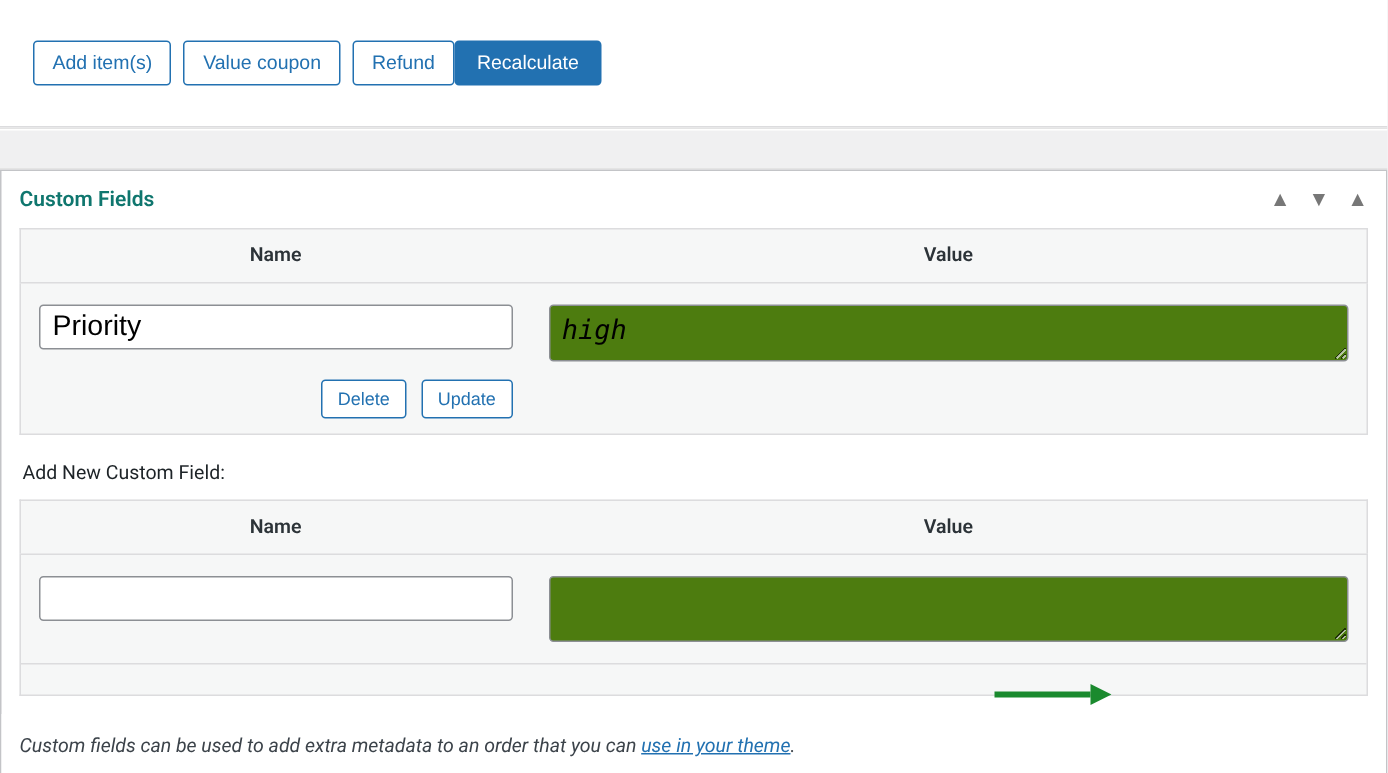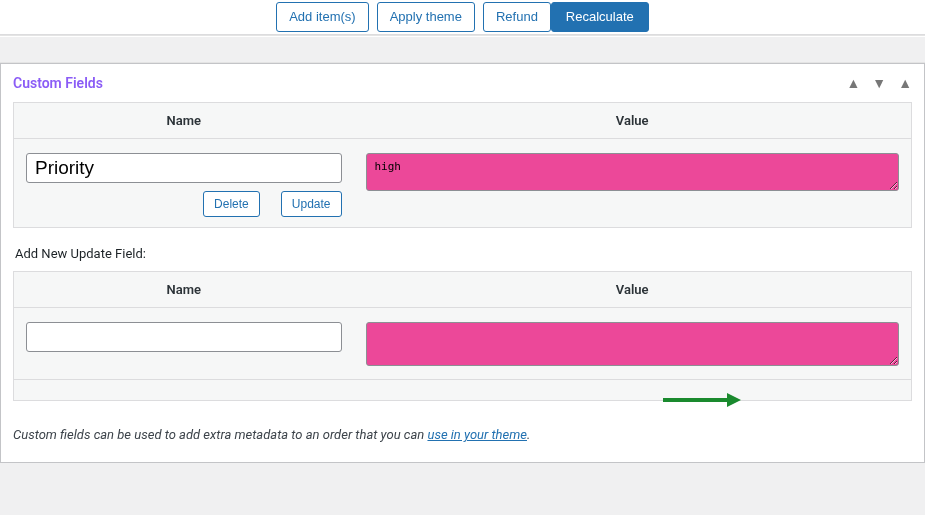--- a/index.html
+++ b/index.html
@@ -10,24 +10,24 @@
     color: #2c3338;
     background: #f0f0f1;
     width: 925px;
   }
   .panel {
     background: #fff;
   }
   
   .top-bar {
     background: #fff;
-    padding: 2px 22px;
-    display: flex;
-    align-items: center;
-    justify-content: center;
+    padding: 27px 22px;
+    display: flex;
+    align-items: center;
+    justify-content: flex-start;
     border-bottom: 1px solid #dcdcde;
   }
   .top-bar .left {
     display: flex;
     gap: 8px;
   }
   .btn-outline {
     display: inline-flex;
     align-items: center;
     justify-content: center;
@@ -79,21 +79,21 @@
     display: flex;
     align-items: center;
     justify-content: space-between;
     padding: 0 12px;
     height: 38px;
   }
   .postbox-header h2 {
     font-size: 14px;
     font-weight: 600;
     margin: 0;
-    color: #8b5cf6;
+    color: #0f766e;
   }
   .handle-actions {
     display: flex;
     gap: 12px;
     color: #777;
   }
   .handle-icon {
     font-size: 14px;
     cursor: pointer;
     color: #777;
@@ -132,28 +132,29 @@
     border-radius: 3px;
     background: #fff;
     font-size: 19px;
   }
   textarea.text-area {
     width: 100%;
     height: 38px;
     padding: 6px 8px;
     border: 1px solid #8c8f94;
     border-radius: 3px;
-    background: #ec4899;
-    font-size: 11px;
+    background: #4d7c0f;
+    font-size: 18px;
     resize: vertical;
+    font-style: italic;
   }
   .row-actions {
-    margin-top: 8px;
-    display: flex;
-    gap: 21px;
+    margin-top: 20px;
+    display: flex;
+    gap: 10px;
     justify-content: flex-end;
     align-items: flex-end;
   }
 
   .subheading {
     font-size: 13px;
     color: #1d2327;
     margin: 18px 0 10px 2px;
     font-weight: 400;
   }
@@ -183,21 +184,21 @@
     text-decoration: underline;
   }
 </style>
 </head>
 <body>
 
 <div class="panel">
   <div class="top-bar">
     <div class="left">
       <button class="btn-outline">Add item(s)</button>
-      <button class="btn-outline">Apply theme</button>
+      <button class="btn-outline">Value coupon</button>
       <button class="btn-outline">Refund</button>
     </div>
     <div class="right">
       <button class="btn-primary">Recalculate</button>
     </div>
   </div>
 </div>
 
 <div class="gap-strip"></div>
 
@@ -229,21 +230,21 @@
               <button class="btn-outline small">Update</button>
             </div>
           </td>
           <td>
             <textarea class="text-area" style="">high</textarea>
           </td>
         </tr>
       </tbody>
     </table>
 
-    <div class="subheading">Add New Update Field:</div>
+    <div class="subheading">Add New Custom Field:</div>
 
     <table class="custom-fields">
       <thead>
         <tr>
           <th class="col-name">Name</th>
           <th>Value</th>
         </tr>
       </thead>
       <tbody>
         <tr>

